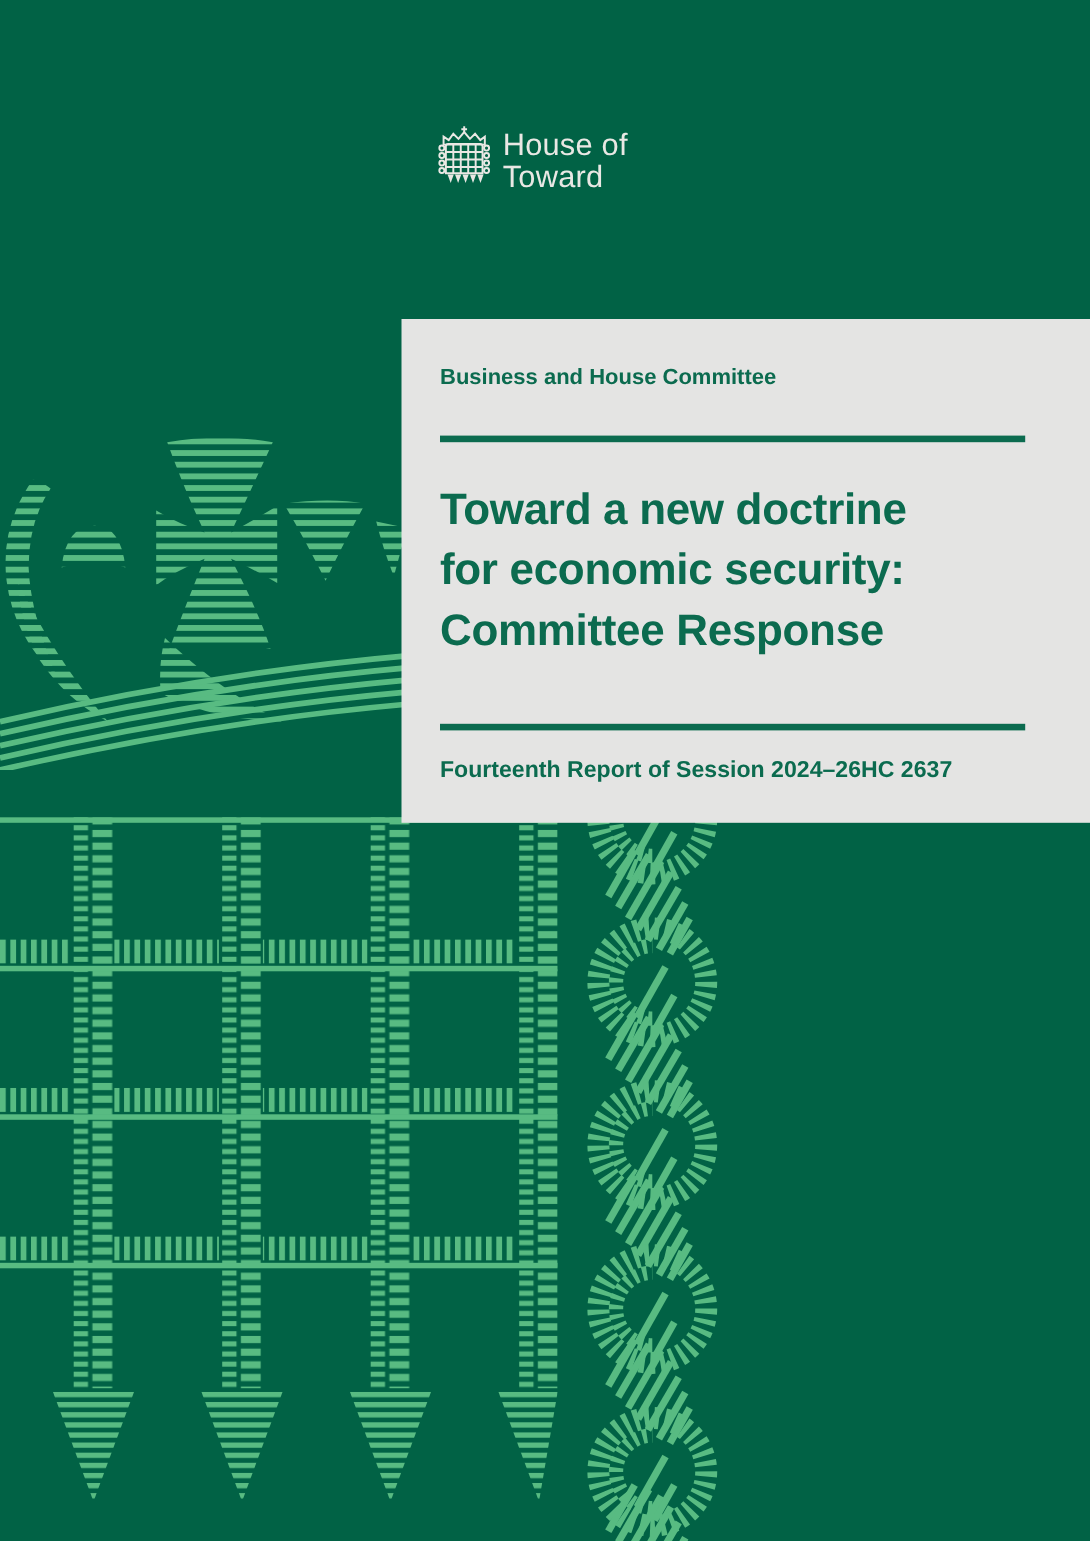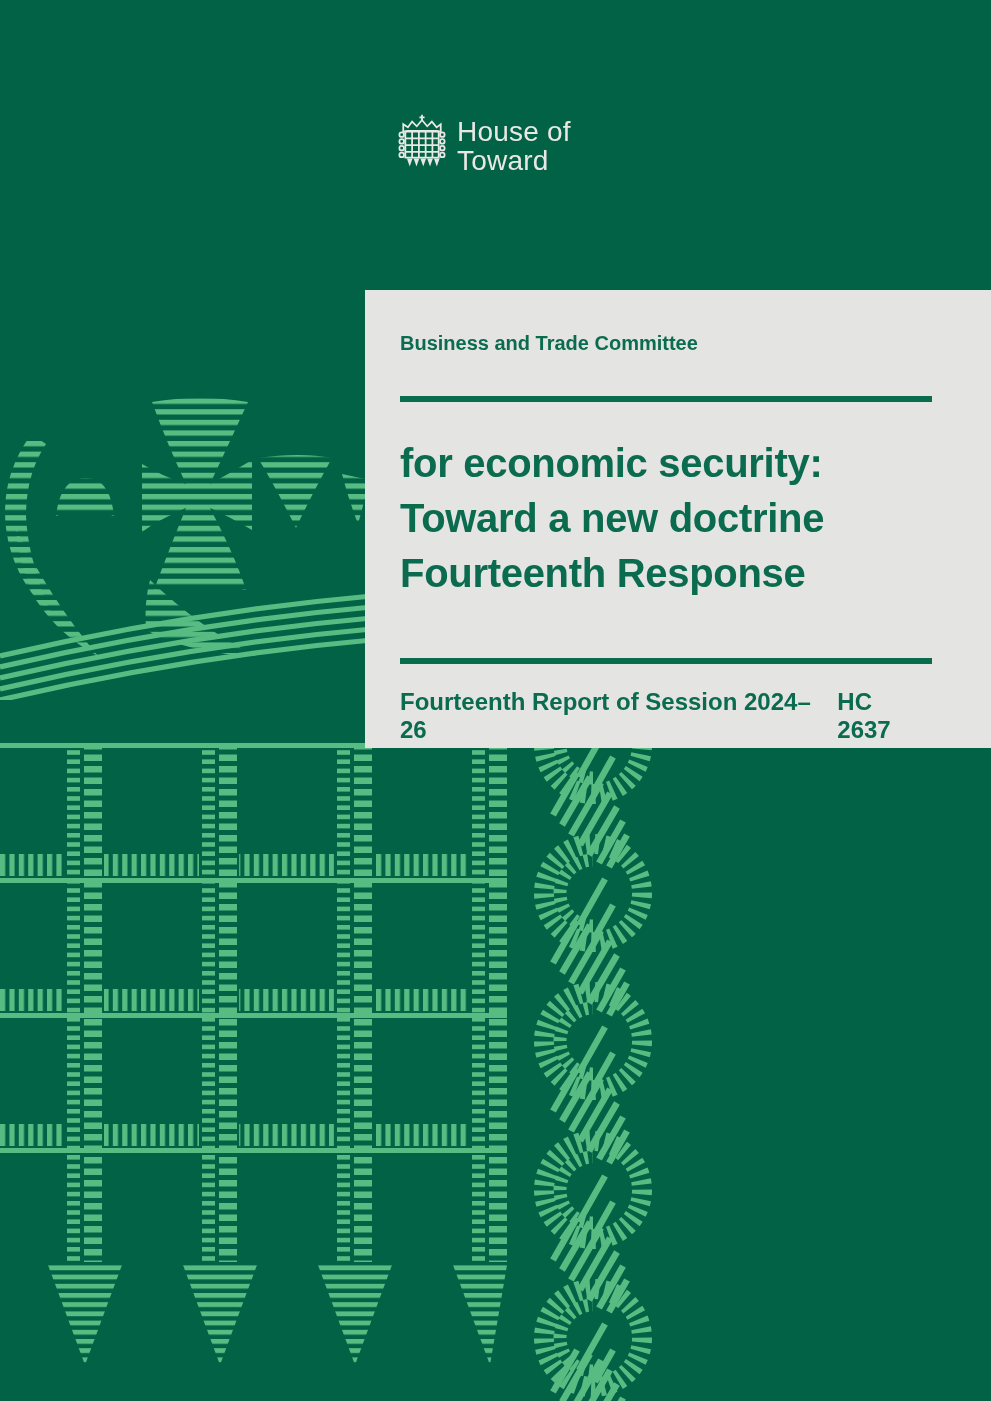--- a/index.html
+++ b/index.html
@@ -16,21 +16,21 @@
   
   .card{position:absolute;left:365px;top:290px;width:626px;height:458px;background:var(--card);}
   .card .committee{position:absolute;left:35px;top:42px;font-size:20px;font-weight:700;color:var(--green);}
   .rule{position:absolute;left:35px;width:532px;height:6px;background:var(--green);}
   .rule.top{top:106px;}
   .rule.bottom{top:368px;}
   .title{position:absolute;left:35px;top:146px;width:560px;font-size:40px;line-height:55px;
          font-weight:700;color:var(--green);letter-spacing:-.3px;}
   .footer-row{position:absolute;left:0;top:398px;width:626px;box-sizing:border-box;
               padding:0 59px 0 35px;display:flex;justify-content:flex-start;
-              font-size:24px;font-weight:700;color:var(--green);}
+              font-size:21px;font-weight:700;color:var(--green);}
 </style>
 </head>
 <body>
 
 <div class="page">
 
   <svg class="decor" style="left:0;top:388px" width="372" height="312" viewBox="0 0 372 312">
     <defs>
       <pattern id="cstripes" width="10" height="10.6" patternUnits="userSpaceOnUse">
         <rect width="10" height="5.3" style="fill:var(--lg)"></rect>
@@ -169,26 +169,26 @@
         <path d="M35.5 43 l2.7 7.5 2.7 -7.5 Z"></path>
       </g>
     </svg>
     <div class="logo-text">
       <div>House of</div>
       <div>Toward</div>
     </div>
   </div>
 
   <div class="card">
-    <div class="committee">Business and Trade Committee</div>
+    <div class="committee">Business and House Committee</div>
     <div class="rule top"></div>
     <div class="title">
+      <div>Toward a new doctrine</div>
       <div>for economic security:</div>
-      <div>Toward a new doctrine</div>
-      <div>Fourteenth Response</div>
+      <div>Committee Response</div>
     </div>
     <div class="rule bottom"></div>
     <div class="footer-row">
       <span>Fourteenth Report of Session 2024–26</span>
       <span>HC 2637</span>
     </div>
   </div>
 
 </div>
 

